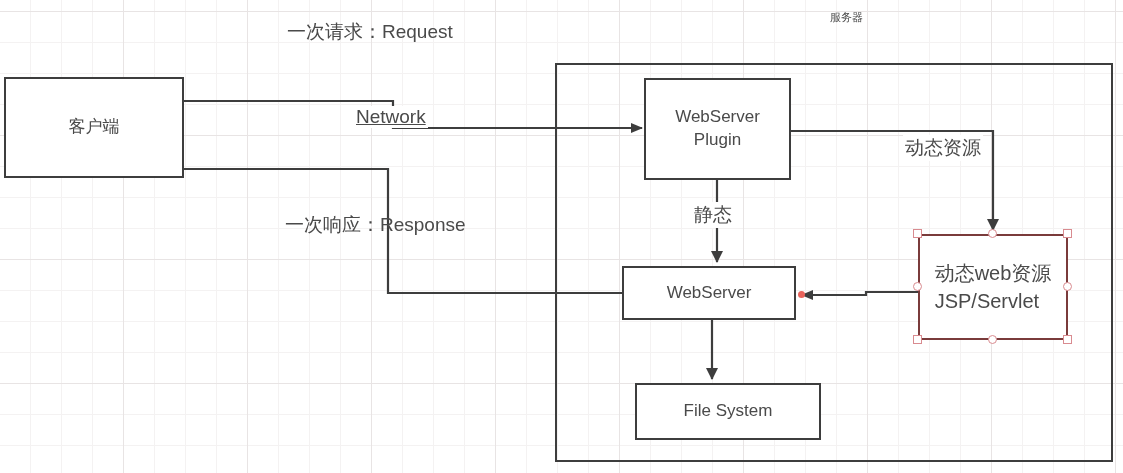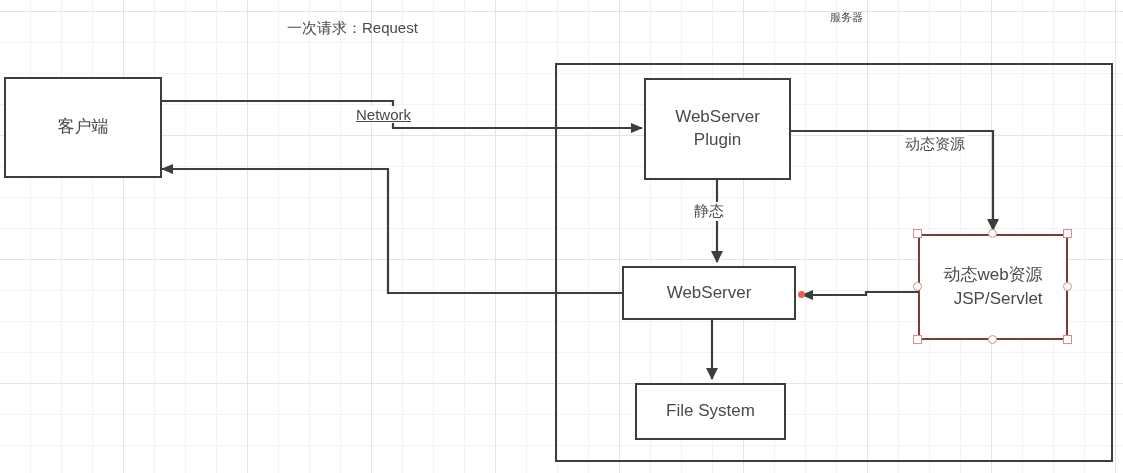--- a/index.html
+++ b/index.html
@@ -55,40 +55,40 @@
     background: transparent;
   }
   .node-selected {
     position: absolute;
     box-sizing: border-box;
     border: 2px solid #7a3b3b;
     background: #ffffff;
     display: flex;
     align-items: center;
     justify-content: center;
-    text-align: right;
+    text-align: left;
     color: #4a4a4a;
-    font-size: 17px;
+    font-size: 20px;
     line-height: 1.4;
     white-space: pre-line;
   }
   .handle {
     position: absolute;
     width: 9px;
     height: 9px;
     box-sizing: border-box;
     border: 1.5px solid #d98b90;
     background: #ffffff;
     z-index: 40;
   }
   .handle.round { border-radius: 50%; }
   .edge-label {
     position: absolute;
     color: #4a4a4a;
-    font-size: 15px;
+    font-size: 19px;
     white-space: nowrap;
     background: #ffffff;
     padding: 0 2px;
     z-index: 30;
   }
   .edge-label.nobg { background: transparent; }
   .free-label {
     position: absolute;
     color: #4a4a4a;
     font-size: 11px;
@@ -137,38 +137,38 @@
 
     <g>
       <path d="M791,131 L993,131 L993,230" fill="none" stroke="#3d3d3d" stroke-width="2.2" marker-end="url(#arrowdown)"></path>
     </g>
 
     <g>
       <path d="M918,292 L866,292 L866,295 L802,295" fill="none" stroke="#3d3d3d" stroke-width="2.2" marker-end="url(#arrow)"></path>
     </g>
   </svg>
 
-  <div class="node" style="left:4px; top:77px; width:158px; height:101px;justify-content:center;">
+  <div class="node" style="left:4px; top:77px; width:180px; height:101px;justify-content:center;">
     <span>客户端</span>
   </div>
 
   <div class="container-node" style="left:555px; top:63px; width:558px; height:399px;"></div>
 
   <div class="free-label" style="left:830px; top:10px;">服务器</div>
 
   <div class="node" style="left:644px; top:78px; width:147px; height:102px;">
     <span>WebServer
 Plugin</span>
   </div>
 
   <div class="node" style="left:622px; top:266px; width:174px; height:54px;">
     <span>WebServer</span>
   </div>
 
-  <div class="node" style="left:635px; top:383px; width:151px; height:57px;">
+  <div class="node" style="left:635px; top:383px; width:186px; height:57px;">
     <span>File System</span>
   </div>
 
   <div class="node-selected" style="left:918px; top:234px; width:150px; height:106px;">
     <span>动态web资源
 JSP/Servlet</span>
   </div>
 
   <div class="handle" style="left:913px; top:229px;"></div>
   <div class="handle round" style="left:988px; top:229px;"></div>
@@ -178,18 +178,19 @@
   <div class="handle" style="left:913px; top:335px;"></div>
   <div class="handle round" style="left:988px; top:335px;"></div>
   <div class="handle" style="left:1063px; top:335px;"></div>
 
   <div class="endpoint-dot" style="left:798px; top:291px;"></div>
 
   <div class="edge-label nobg" style="left:285px; top:19px;">一次请求：Request</div>
 
   <div class="edge-label" style="left:354px; top:106px;text-decoration:underline;">Network</div>
 
+  <div class="edge-label nobg" style="left:283px; top:212px;">一次响应：Response</div>
 
   <div class="edge-label" style="left:903px; top:135px;">动态资源</div>
 
   <div class="edge-label" style="left:692px; top:202px;">静态</div>
 
 </div>
 
 </body></html>

